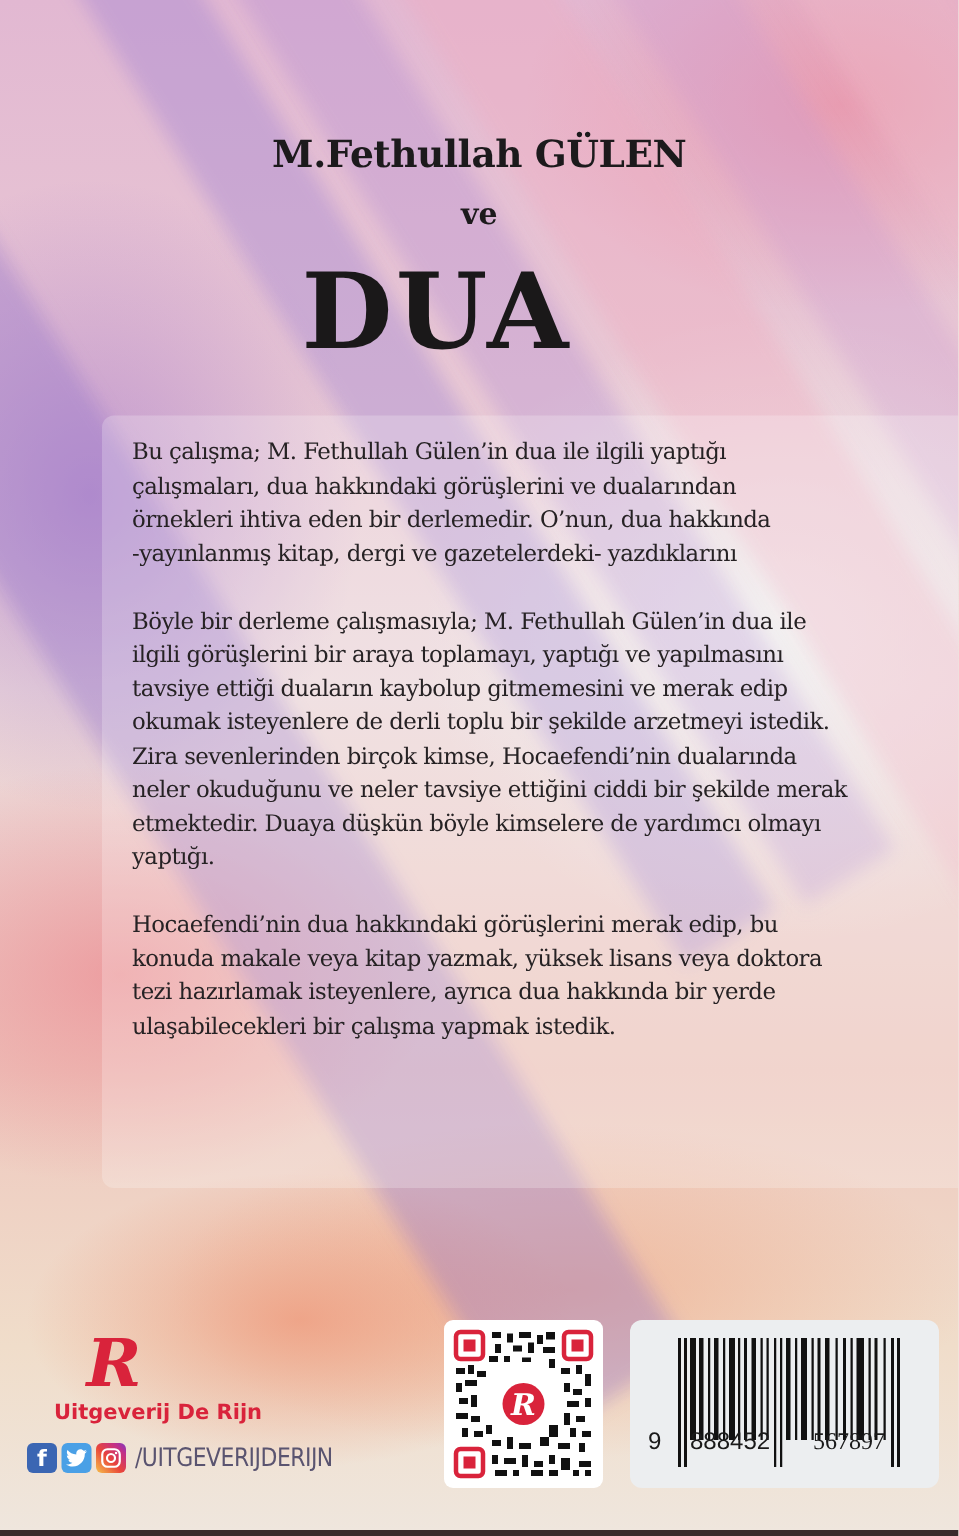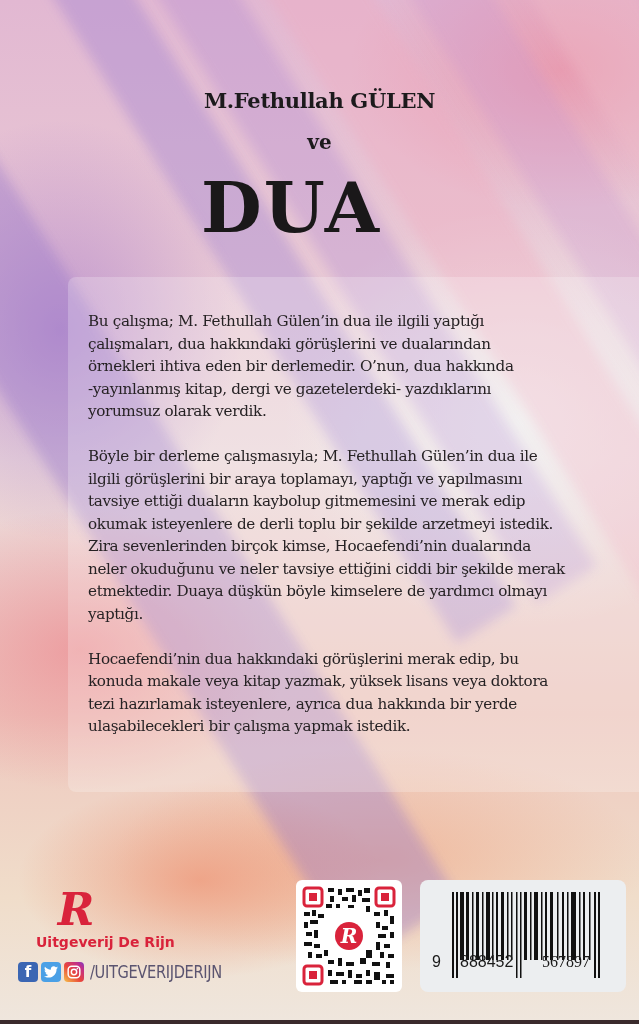--- a/index.html
+++ b/index.html
@@ -23,21 +23,21 @@
   .s1 { left:-20px; top:-120px; transform:rotate(-32deg); background:rgba(150,120,210,0.35); }
   .s2 { left:60px; top:-160px; transform:rotate(-32deg); background:rgba(170,130,210,0.30); }
   .s3 { left:170px; top:-160px; transform:rotate(-32deg); background:rgba(240,170,190,0.35); width:90px;}
   .s4 { left:300px; top:-180px; transform:rotate(-32deg); background:rgba(200,150,210,0.28); }
   .s5 { left:420px; top:-180px; transform:rotate(-32deg); background:rgba(240,190,200,0.35); width:90px;}
   .s6 { left:540px; top:-200px; transform:rotate(-32deg); background:rgba(235,140,160,0.35); }
   .s7 { left:-120px; top:200px; transform:rotate(-32deg); background:rgba(140,110,200,0.35); width:120px;}
 
   .author {
     position:absolute; left:0; width:639px; top:88px; text-align:center;
-    font-family:"DejaVu Serif", serif; font-weight:bold; font-size:21px; color:#1c1a1c;
+    font-family:"DejaVu Serif", serif; font-weight:bold; font-size:25px; color:#1c1a1c;
     letter-spacing:-0.3px;
   }
   .ve {
     position:absolute; left:0; width:639px; top:130px; text-align:center;
     font-family:"DejaVu Serif", serif; font-weight:bold; font-size:20px; color:#1c1a1c;
   }
   .title {
     position:absolute; left:0; width:582px; top:168px; text-align:center;
     font-family:"DejaVu Serif", serif; font-weight:bold; font-size:70px; color:#1a1819;
     letter-spacing:2px; line-height:80px;
@@ -45,21 +45,20 @@
 
   .panel {
     position:absolute; left:68px; top:277px; width:571px; height:515px;
     background:rgba(255,255,255,0.22);
     border-top-left-radius:8px; border-bottom-left-radius:8px;
   }
   .body-text {
     position:absolute; left:88px; top:290px; width:510px;
     font-family:"DejaVu Serif", serif; font-size:15.2px; line-height:22.5px; color:#262224;
     letter-spacing:-0.35px;
-    margin-top:20px;
   }
   .body-text p { margin:0 0 22.5px 0; }
   .body-text .line { display:block; white-space:nowrap; }
 
   .logo {
     position:absolute; left:36px; top:888px; width:80px; text-align:center;
   }
   .logo-mark {
     font-family:"DejaVu Serif", serif; font-weight:bold; font-style:italic;
     font-size:44px; line-height:44px; color:#d9233b;
@@ -118,21 +117,20 @@
 <div class="title">DUA</div>
 
 <div class="panel"></div>
 
 <div class="body-text">
   <p>
     <span class="line">Bu çalışma; M. Fethullah Gülen’in dua ile ilgili yaptığı</span>
     <span class="line">çalışmaları, dua hakkındaki görüşlerini ve dualarından</span>
     <span class="line">örnekleri ihtiva eden bir derlemedir. O’nun, dua hakkında</span>
     <span class="line">-yayınlanmış kitap, dergi ve gazetelerdeki- yazdıklarını</span>
-    <span class="line">yorumsuz olarak verdik.</span>
   </p>
   <p>
     <span class="line">Böyle bir derleme çalışmasıyla; M. Fethullah Gülen’in dua ile</span>
     <span class="line">ilgili görüşlerini bir araya toplamayı, yaptığı ve yapılmasını</span>
     <span class="line">tavsiye ettiği duaların kaybolup gitmemesini ve merak edip</span>
     <span class="line">okumak isteyenlere de derli toplu bir şekilde arzetmeyi istedik.</span>
     <span class="line">Zira sevenlerinden birçok kimse, Hocaefendi’nin dualarında</span>
     <span class="line">neler okuduğunu ve neler tavsiye ettiğini ciddi bir şekilde merak</span>
     <span class="line">etmektedir. Duaya düşkün böyle kimselere de yardımcı olmayı</span>
     <span class="line">yaptığı.</span>

